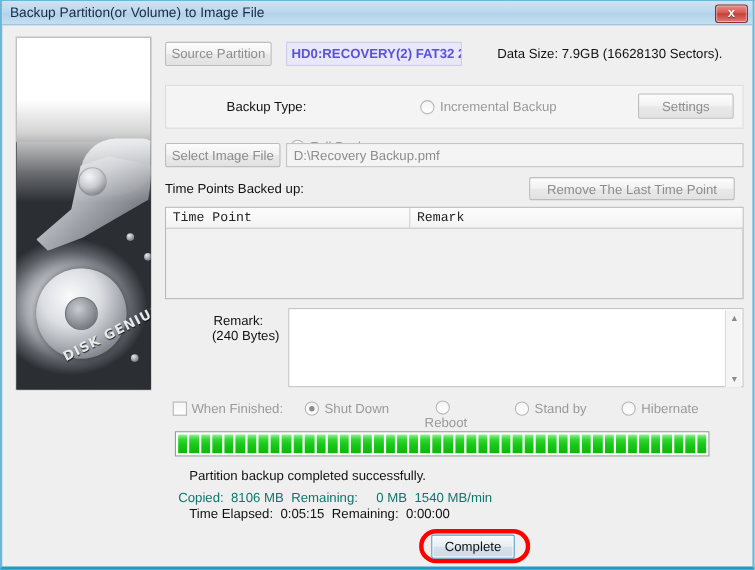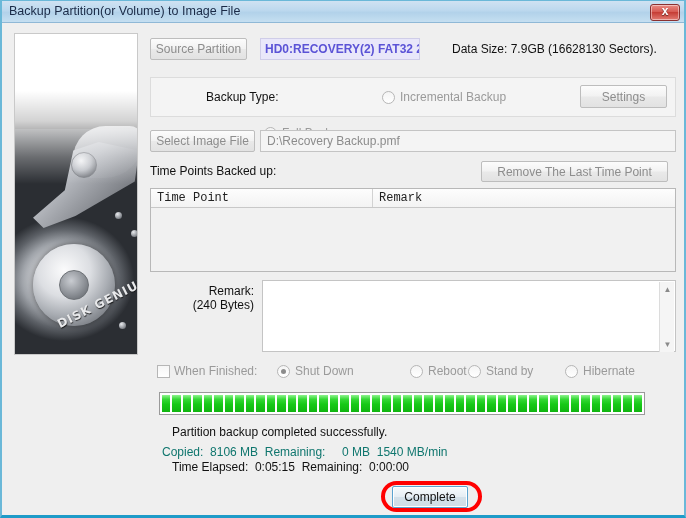--- a/index.html
+++ b/index.html
@@ -198,21 +198,21 @@
     background: linear-gradient(to bottom, #fdfdfd 0%, #f3f3f3 100%);
     border-bottom: 1px solid #c8c8c8;
     font-family: Liberation Mono, monospace;
   }
   #tp-header .col {
     font-size: 12px; color: #222;
     padding-left: 6px; display: flex; align-items: center;
   }
   #tp-header .col:first-child { width: 222px; border-right: 1px solid #d2d2d2; }
   
-  #remark-label { position: absolute; left: 192px; top: 283px; text-align: right; width: 60px; }
+  #remark-label { position: absolute; left: 192px; top: 283px; text-align: left; width: 60px; }
   #remark-bytes { position: absolute; left: 172px; top: 297px; text-align: right; width: 80px; }
   #remark-box {
     position: absolute; left: 260px; top: 279px;
     width: 414px; height: 72px;
     background: #ffffff;
     border: 1px solid #c4c4c4;
   }
   #remark-scroll {
     position: absolute; right: 1px; top: 1px;
     width: 15px; height: 70px;
@@ -222,21 +222,21 @@
   .sb-arrow {
     position: absolute; left: 0; width: 15px; height: 15px;
     display: flex; align-items: center; justify-content: center;
     color: #8a8a8a; font-size: 8px;
   }
   .sb-arrow.up { top: 0; }
   .sb-arrow.down { bottom: 0; }
   
   #wf-check { position: absolute; left: 155px; top: 363px; display: flex; align-items: center; }
   #rb-shut { position: absolute; left: 275px; top: 363px; }
-  #rb-reboot { position: absolute; left: 408px; top: 363px; }
+  #rb-reboot { position: absolute; left: 384px; top: 363px; flex-direction: column; }
   #rb-stand { position: absolute; left: 466px; top: 363px; }
   #rb-hib { position: absolute; left: 563px; top: 363px; }
   
   #progress {
     position: absolute; left: 157px; top: 391px;
     width: 486px; height: 23px;
     background: #ffffff;
     border: 1px solid #9a9a9a;
     padding: 2px;
     display: flex; gap: 2px;

